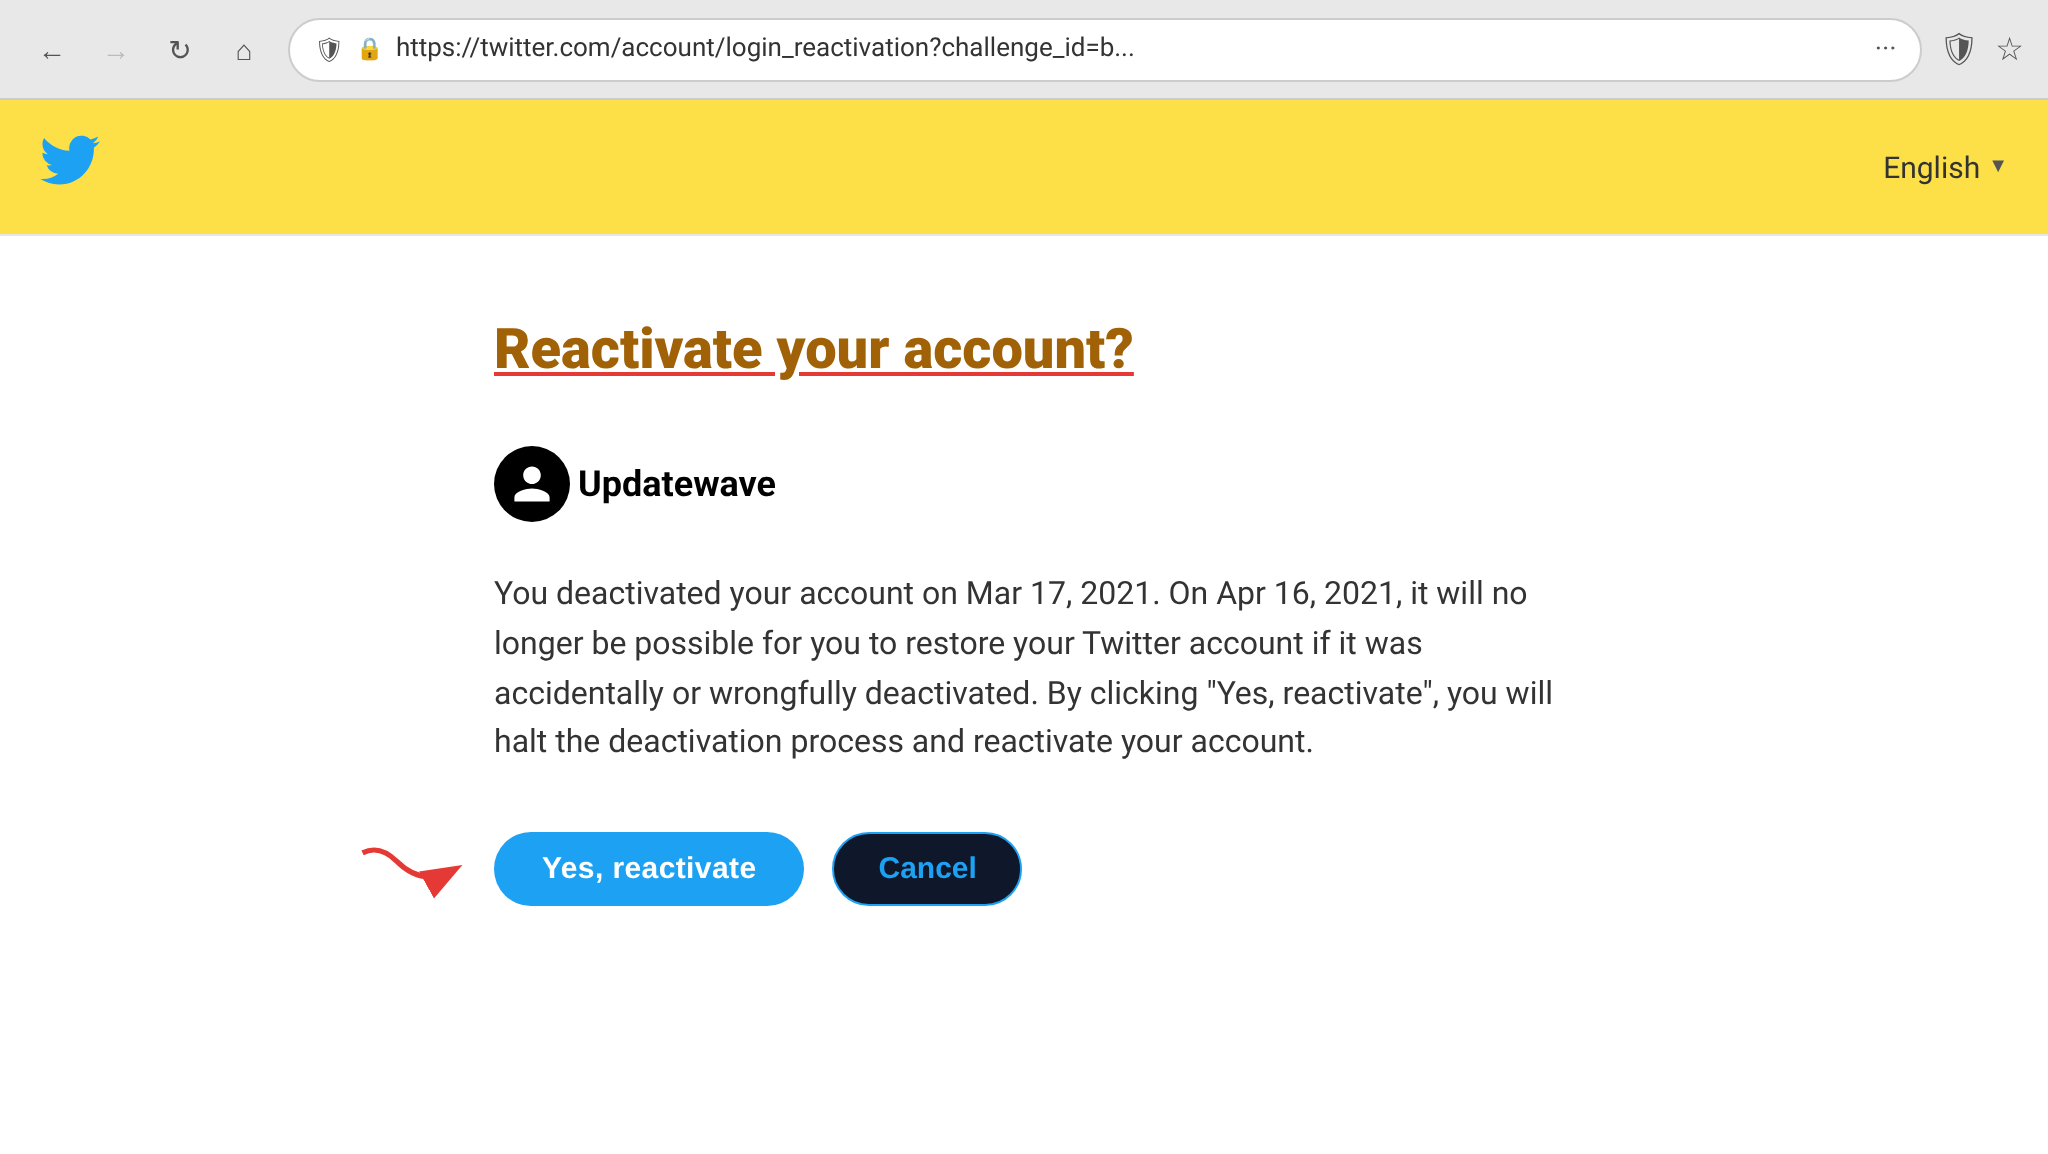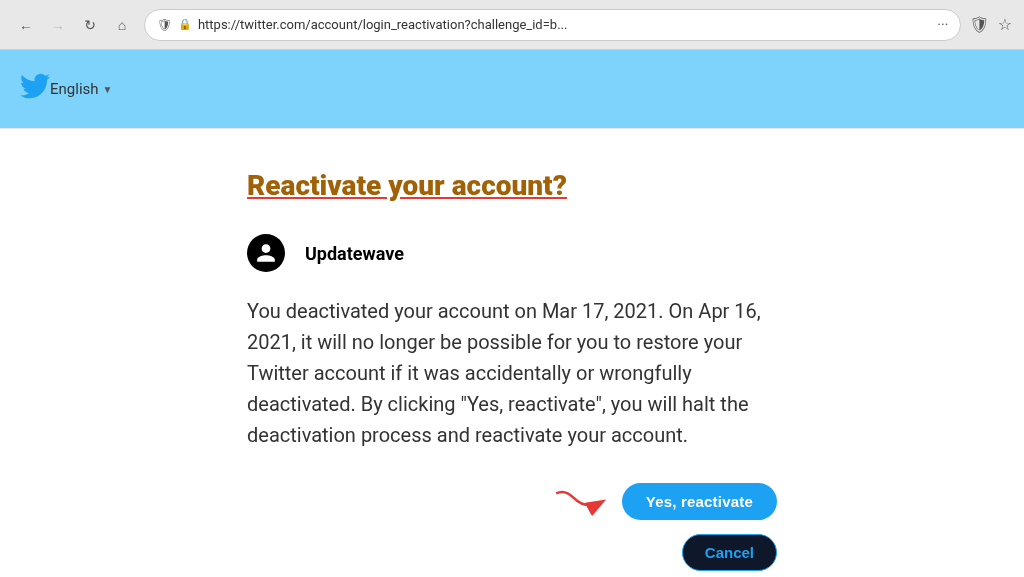--- a/index.html
+++ b/index.html
@@ -53,26 +53,27 @@
     .browser-actions span { color: #555; font-size: 16px; cursor: pointer; }
 
     
     .page-content {
       background: white;
       min-height: 530px;
     }
 
     
     .twitter-header {
-      background: #7dd3fc;
+      background: #fde047;
       border-bottom: 1px solid #e6e6e6;
       display: flex;
       align-items: center;
+      justify-content: space-between;
       padding: 0 20px;
-      height: 79px;
+      height: 68px;
     }
     .twitter-logo {
       color: #1da1f2;
       font-size: 28px;
     }
     .language-selector {
       display: flex;
       align-items: center;
       gap: 4px;
       color: #333;
@@ -94,50 +95,50 @@
       font-weight: 900;
       color: #a16207;
       text-decoration: underline;
       text-decoration-color: #e53935;
       margin-bottom: 32px;
     }
 
     .user-row {
       display: flex;
       align-items: center;
-      gap: 20px;
+      gap: 4px;
       margin-bottom: 24px;
     }
     .user-avatar {
       width: 38px; height: 38px;
       background: #000;
       border-radius: 50%;
       display: flex; align-items: center; justify-content: center;
       color: white;
       font-size: 20px;
       flex-shrink: 0;
     }
     .username {
       font-size: 18px;
       font-weight: 700;
       color: #000;
     }
 
     .description-text {
-      font-size: 20px;
+      font-size: 16px;
       line-height: 1.55;
       color: #333;
       margin-bottom: 32px;
     }
 
     .buttons-area {
       position: relative;
       display: flex;
-      flex-direction: column;
-      align-items: flex-end;
+      flex-direction: row;
+      align-items: flex-start;
       gap: 14px;
     }
 
     
     .arrow-container {
       position: relative;
       display: flex;
       align-items: center;
       gap: 0;
     }

